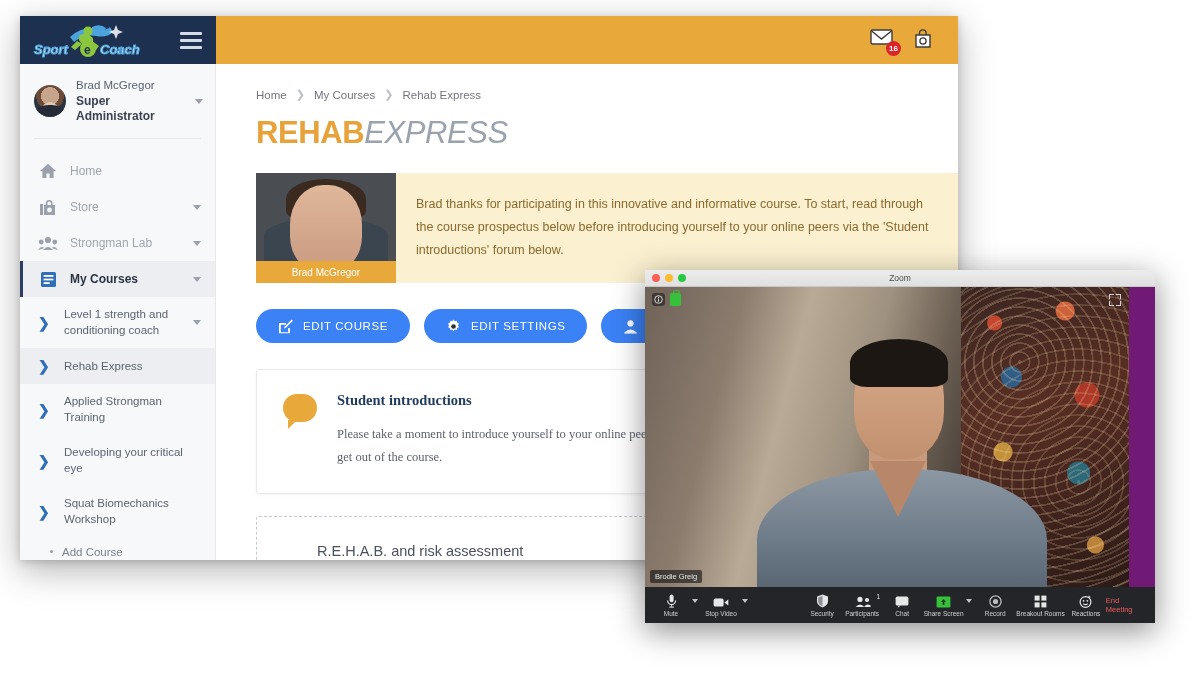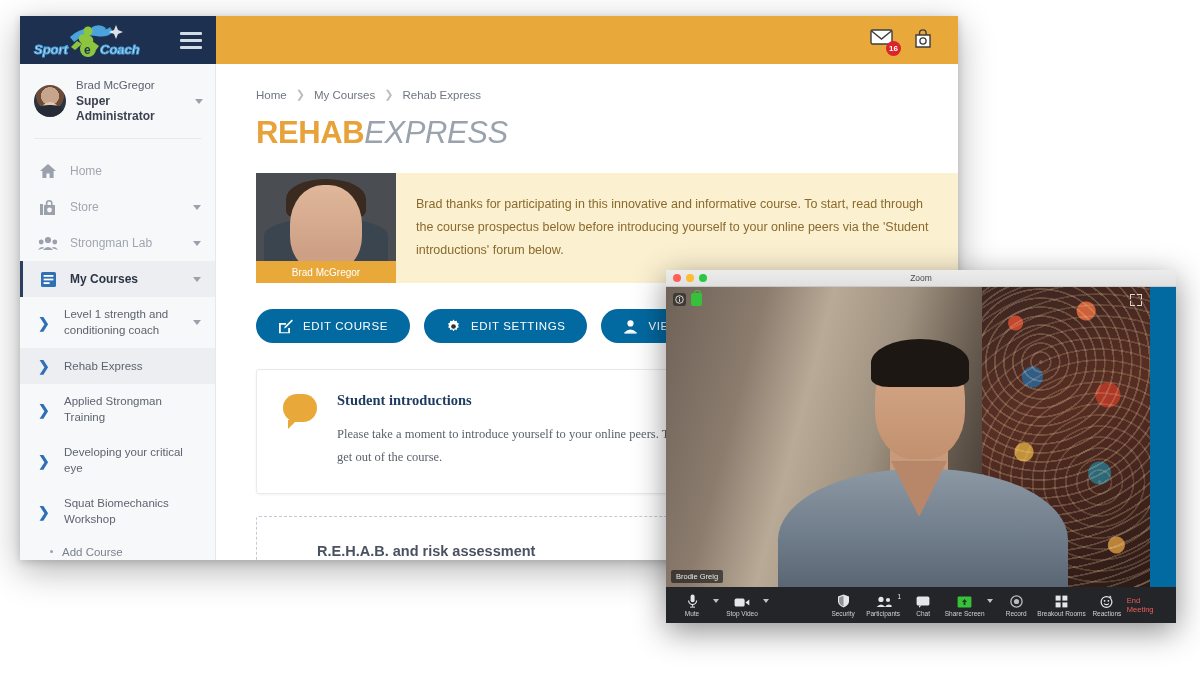--- a/index.html
+++ b/index.html
@@ -123,21 +123,21 @@
     background:#3b4550;
   }
   .w-caption {
     position:absolute; left:0; bottom:0; width:140px; height:22px; background:#e8a93a;
     color:#fff; font-size:10px; display:flex; align-items:center; justify-content:center;
   }
   .w-text { flex:1; padding:20px 24px 0 20px; font-size:12.5px; line-height:1.82; color:#8a6a2e; }
 
   .btn-row { margin-top:26px; display:flex; gap:14px; }
   .btn {
-    height:34px; border-radius:18px; background:#0369a1; color:#fff;
+    height:34px; border-radius:18px; background:#3b82f6; color:#fff;
     display:flex; align-items:center; gap:10px; padding:0 22px;
     font-size:11.5px; letter-spacing:.6px; cursor:pointer; white-space:nowrap;
   }
   .btn .bico { display:flex; align-items:center; }
 
   .card {
     margin-top:26px; width:702px; background:#fff;
     border:1px solid #e8eaee; border-radius:3px;
     box-shadow:0 1px 3px rgba(0,0,0,.05);
     padding:22px 26px 24px 26px; display:flex; gap:20px;
@@ -148,26 +148,26 @@
     border-left:9px solid #e8a93a; border-bottom:9px solid transparent; border-top:0;
   }
   .card-h { font-size:14.5px; font-weight:bold; color:#1f3a5f; }
   .card-p { margin-top:14px; font-size:12.5px; line-height:1.85; color:#5b626d; }
 
   .card-dashed {
     margin-top:22px; width:702px; background:#fff;
     border:1px dashed #c3cad6; border-top:1px dashed #c3cad6;
     border-radius:3px; padding:26px 26px 20px 60px;
   }
-  .card-dashed .t { font-size:14.5px; font-weight:bold; color:#4a5160; }
+  .card-dashed .t { font-size:14.5px; font-weight:normal; color:#4a5160; }
 
   
   .zoom-window {
-    position:absolute; left:666px; top:270px; width:510px; height:353px;
-    background:#0369a1; box-shadow:0 8px 30px rgba(0,0,0,.45);
+    position:absolute; left:645px; top:270px; width:510px; height:353px;
+    background:#701a75; box-shadow:0 8px 30px rgba(0,0,0,.45);
     overflow:hidden;
   }
   .z-titlebar {
     height:17px; background:linear-gradient(180deg,#ececec,#e0e0e0);
     border-bottom:1px solid #c8c8c8; display:flex; align-items:center;
     padding:0 7px; position:relative;
   }
   .lights { display:flex; gap:5px; }
   .lights i { width:8px;height:8px;border-radius:50%; display:block; }
   .l-r{background:#ff5f57;} .l-y{background:#febc2e;} .l-g{background:#28c840;}

